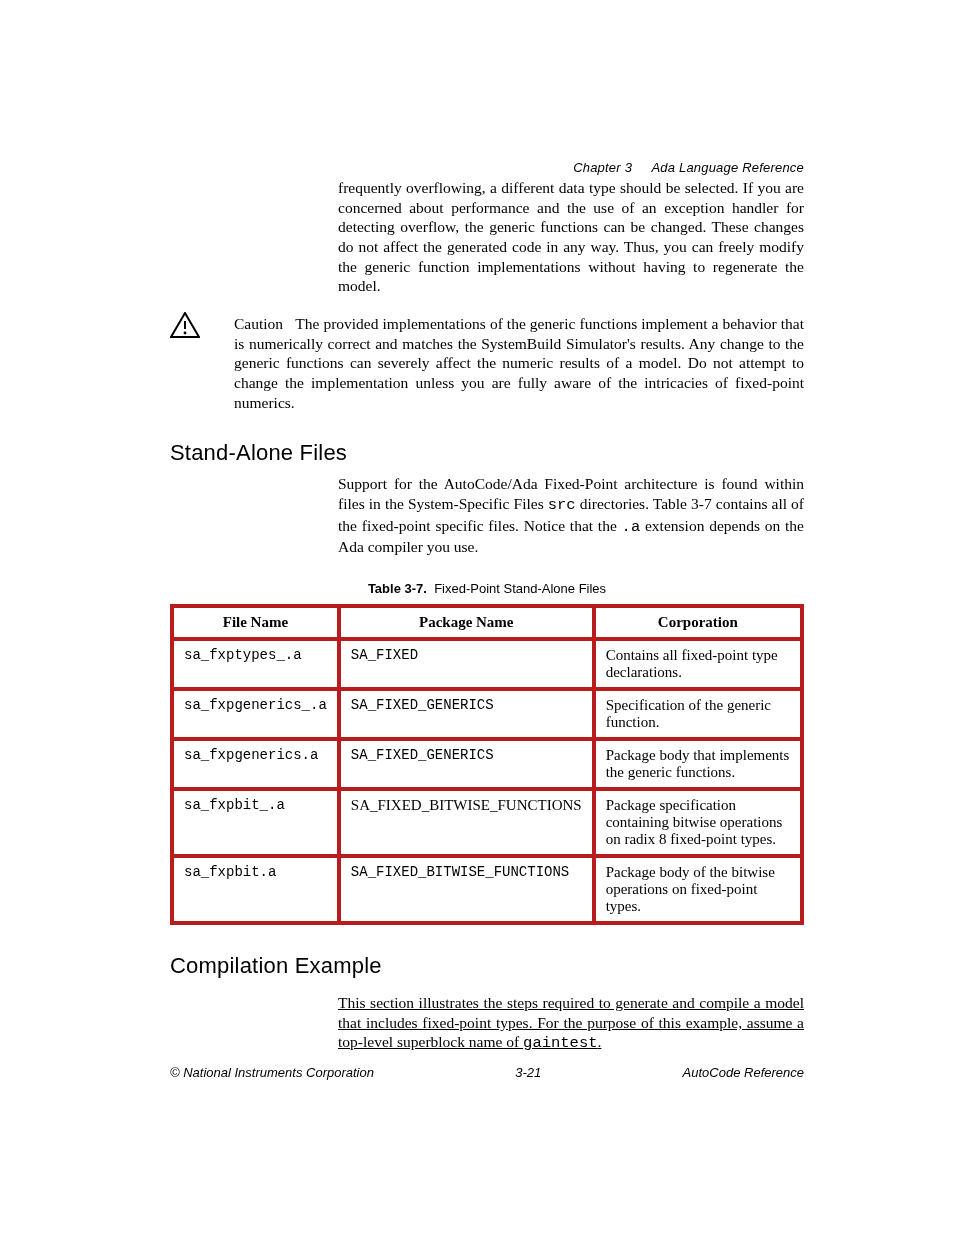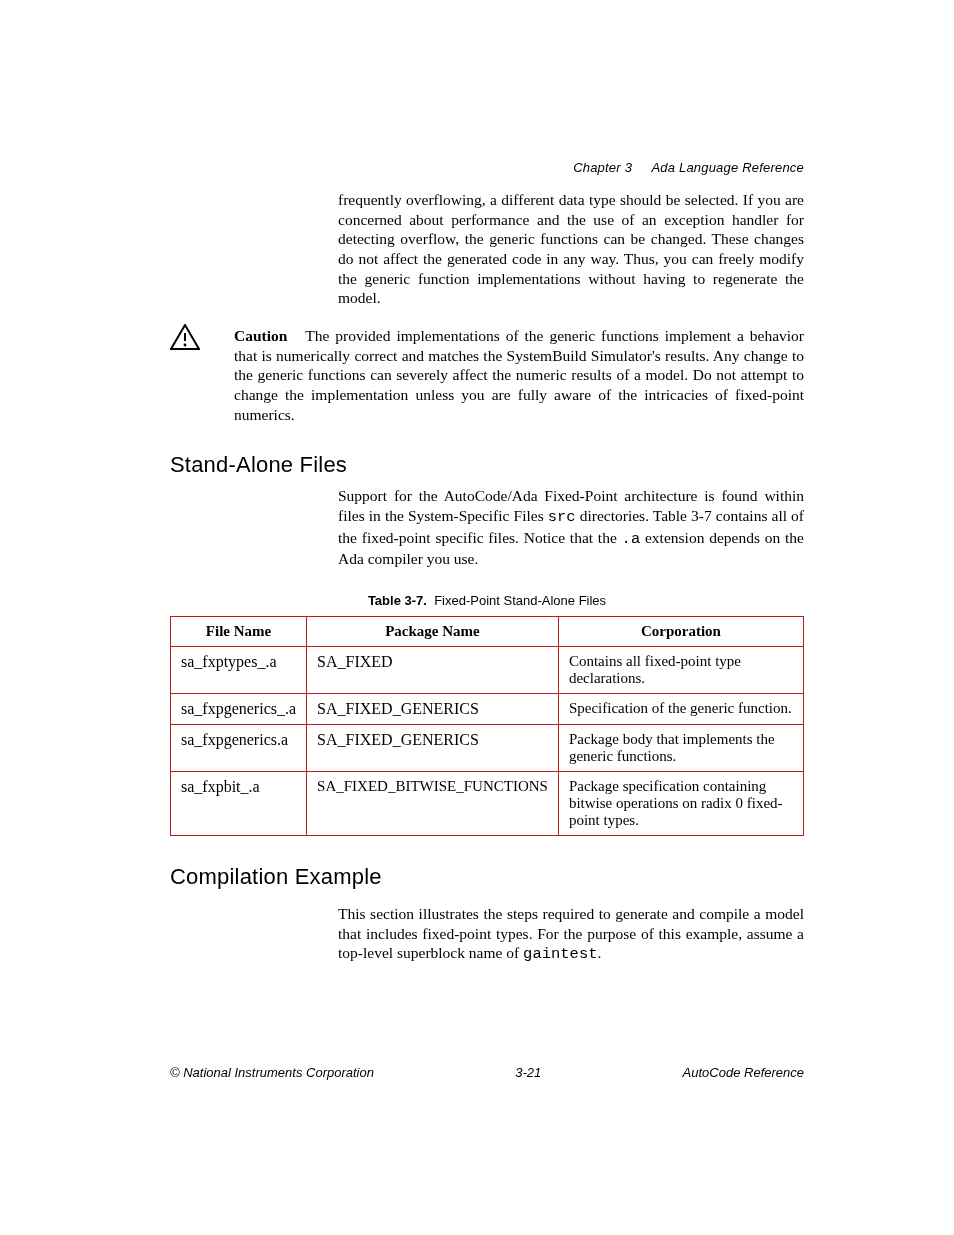--- a/index.html
+++ b/index.html
@@ -21,41 +21,41 @@
     top: 160px;
     right: 150px;
     font-style: italic;
     font-size: 13px;
     letter-spacing: 0.2px;
     font-family: Arial, Helvetica, sans-serif;
   }
   .running-head .chapnum { margin-right: 16px; }
   .body-col {
     margin-left: 168px;
-    margin-top: 30px;
+    margin-top: 18px;
     font-size: 15.5px;
     line-height: 1.27;
     text-align: justify;
   }
   .caution-row {
     display: flex;
     align-items: flex-start;
     margin-top: 18px;
   }
   .caution-icon {
     flex: 0 0 auto;
     margin-right: 34px;
     margin-top: -2px;
   }
   .caution-text {
     font-size: 15.5px;
     line-height: 1.27;
     text-align: justify;
   }
-  .caution-text b { font-weight: bold; }
+  .caution-text b { font-weight: normal; }
   h2.section {
     font-family: Arial, Helvetica, sans-serif;
     font-weight: normal;
     font-size: 22px;
     margin: 28px 0 8px 0;
     letter-spacing: 0.2px;
   }
   .tbl-caption {
     text-align: center;
     font-family: Arial, Helvetica, sans-serif;
@@ -63,33 +63,33 @@
     margin: 24px 0 8px 0;
   }
   .tbl-caption b { font-weight: bold; }
   table.files {
     border-collapse: collapse;
     width: 100%;
     margin: 0 0 10px 0;
     font-size: 15px;
   }
   table.files th, table.files td {
-    border: 1px solid #b91c1c;
+    border: 4px solid #b91c1c;
     padding: 6px 10px;
     vertical-align: top;
     text-align: left;
   }
   table.files th {
     font-family: "Times New Roman", Times, serif;
     font-weight: bold;
     text-align: center;
   }
   .mono {
-    font-family: Liberation Serif, serif;
-    font-size: 16px;
+    font-family: Liberation Mono, monospace;
+    font-size: 14px;
     white-space: nowrap;
   }
   .inline-mono {
     font-family: "Courier New", Courier, monospace;
   }
   .footer {
     position: absolute;
     bottom: 155px;
     left: 170px;
     right: 150px;
@@ -156,28 +156,33 @@
         <td>Specification of the generic function.</td>
       </tr>
       <tr>
         <td class="mono">sa_fxpgenerics.a</td>
         <td class="mono">SA_FIXED_GENERICS</td>
         <td>Package body that implements the generic functions.</td>
       </tr>
       <tr>
         <td class="mono">sa_fxpbit_.a</td>
         <td class="" td="">SA_FIXED_BITWISE_FUNCTIONS</td>
-        <td>Package specification containing bitwise operations on radix 0 fixed-point types.</td>
+        <td>Package specification containing bitwise operations on radix 8 fixed-point types.</td>
+      </tr>
+      <tr>
+        <td class="mono">sa_fxpbit.a</td>
+        <td class="mono">SA_FIXED_BITWISE_FUNCTIONS</td>
+        <td>Package body of the bitwise operations on fixed-point types.</td>
       </tr>
     </tbody>
   </table>
 
   <h2 class="section">Compilation Example</h2>
 
-  <div class="body-col" style="margin-top:14px;">
+  <div class="body-col" style="margin-top:14px;text-decoration:underline;">
     <span>This section illustrates the steps required to generate and compile a model that includes fixed-point types. For the purpose of this example, assume a top-level superblock name of </span><span class="inline-mono">gaintest</span><span>.</span>
   </div>
 
   <div class="footer">
     <span>© National Instruments Corporation</span>
     <span>3-21</span>
     <span>AutoCode Reference</span>
   </div>
 
 </div>

